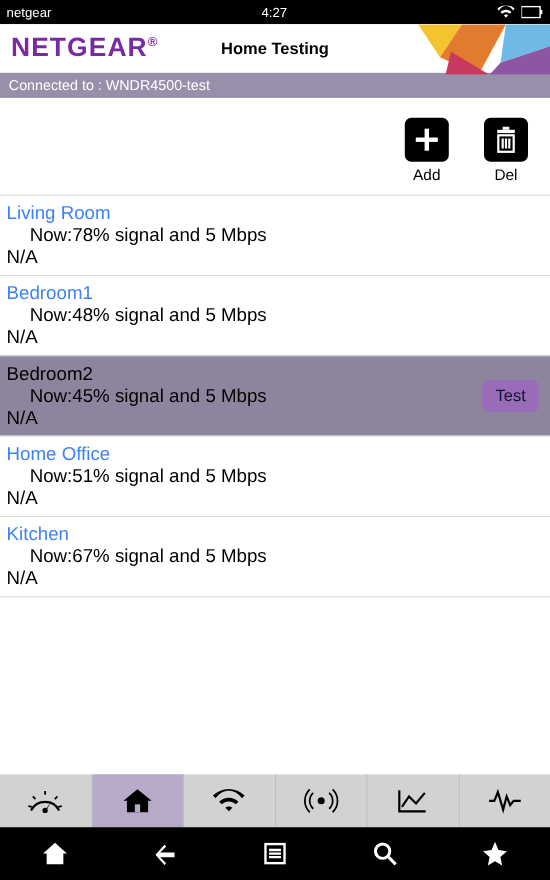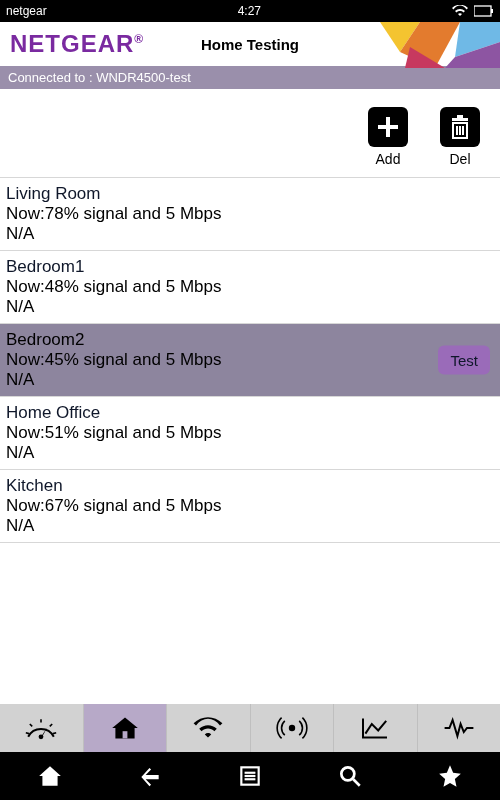--- a/index.html
+++ b/index.html
@@ -24,22 +24,22 @@
   
   .actions-row { display:flex; justify-content:flex-end; gap:32px; padding:18px 20px 10px 0; }
   .action { display:flex; flex-direction:column; align-items:center; gap:4px; }
   .action-box { width:40px; height:40px; background:#000; border-radius:6px; display:flex; align-items:center; justify-content:center; color:#fff; }
   .action-label { font-size:14px; color:#000; }
 
   
   .list { }
   .room { border-top:1px solid #d7d7d7; padding:6px 8px 6px 6px; position:relative; }
   .room:last-child { border-bottom:1px solid #d7d7d7; }
-  .room .name { font-size:17px; color:#0f172a; }
-  .room .detail { font-size:17px; color:#000; }
+  .room .name { font-size:17px; color:#3b82f6; }
+  .room .detail { font-size:17px; color:#000;margin-left:21px; }
   .room .extra { font-size:17px; color:#000; }
   .room.selected { background:#8d859e; }
   .room.selected .name, .room.selected .detail, .room.selected .extra { color:#000; }
   .test-btn { position:absolute; right:10px; top:50%; transform:translateY(-50%); background:#9a6bb9; color:#0f172a; border-radius:6px; padding:6px 12px; font-size:15px; }
 
   
   .tabs { position:absolute; left:0; right:0; bottom:48px; height:48px; background:#d2d2d2; display:flex; }
   .tabs .tab { flex:1; display:flex; align-items:center; justify-content:center; border-right:1px solid #bfbfbf; }
   .tabs .tab:last-child { border-right:none; }
   .tabs .tab.active { background:#b7a9c8; }

